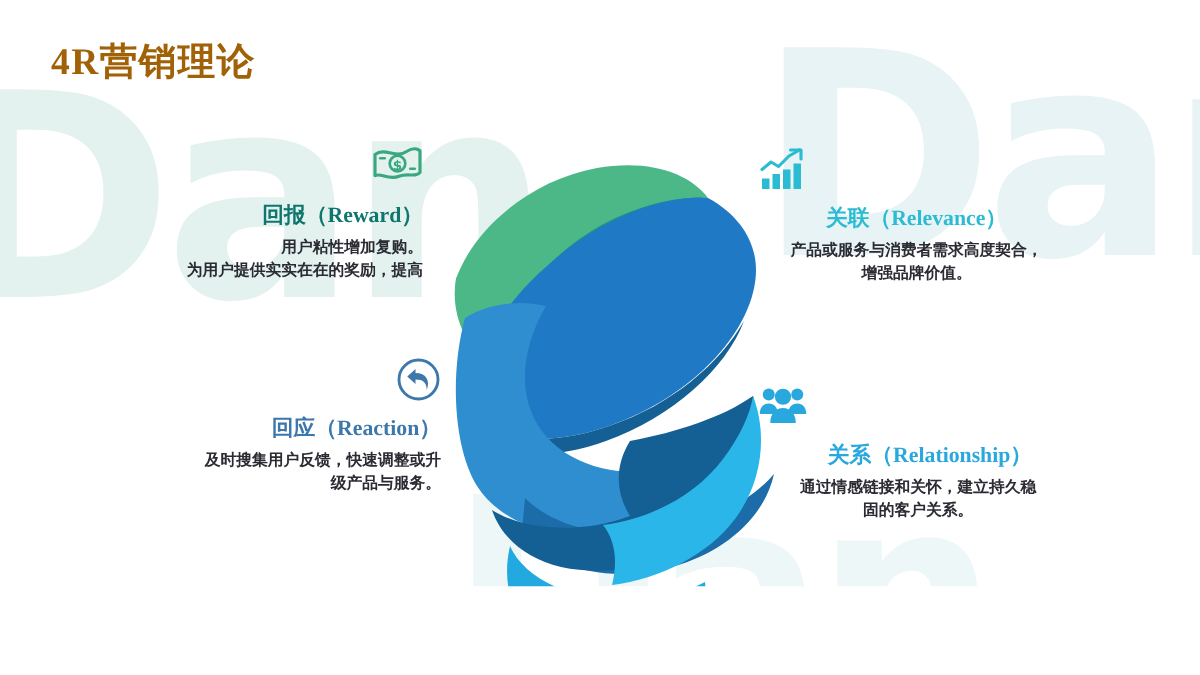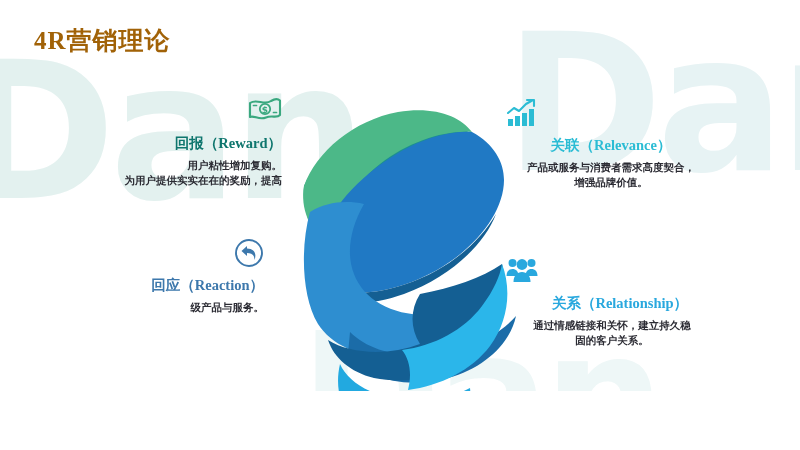--- a/index.html
+++ b/index.html
@@ -82,21 +82,21 @@
   }
 
   
   .block.left { text-align: right; }
   .block.left .icon { display: flex; justify-content: flex-end; }
   .block.right { text-align: center; }
   .block.right .icon { display: flex; justify-content: flex-start; }
 
   #block-reward       { left: 86px;  top: 96px;  width: 196px; }
   #block-relevance    { left: 506px; top: 98px;  width: 210px; }
-  #block-reaction     { left: 68px;  top: 238px; width: 196px; }
+  #block-reaction     { left: 98px;  top: 238px; width: 196px; }
   #block-relationship { left: 506px; top: 256px; width: 212px; }
 
   #block-reward .heading      { color: #0f766e; }
   #block-relevance .heading   { color: #2bbcd4; }
   #block-reaction .heading    { color: #3d78ac; }
   #block-relationship .heading{ color: #29a8de; margin-left: 16px; }
 </style>
 </head>
 <body>
 
@@ -232,20 +232,21 @@
   <div class="block left" id="block-reaction">
     <div class="icon">
       <svg width="30" height="30" viewBox="0 0 30 30" xmlns="http://www.w3.org/2000/svg">
         <circle cx="15" cy="15" r="13" fill="none" stroke="#3d78ac" stroke-width="1.9"></circle>
         <path d="M13,8 L7.5,13 L13,18 L13,15 C18,15 20.5,17 20.5,22
                  C23,15.5 20,10.6 13,10.6 Z" fill="#3d78ac"></path>
       </svg>
     </div>
     <div class="heading">回应（Reaction）</div>
     <div class="body">
+      <div>及时搜集用户反馈，快速调整或升</div>
       <div>级产品与服务。</div>
     </div>
   </div>
 
   <div class="block right" id="block-relationship">
     <div class="icon">
       <svg width="32" height="27" viewBox="0 0 32 27" xmlns="http://www.w3.org/2000/svg">
         <circle cx="6.5" cy="7" r="4" fill="#29a8de"></circle>
         <path d="M0.5,20 C0.5,15.4 3,13 6.5,13 C10,13 12.5,15.4 12.5,20 Z" fill="#29a8de"></path>
         <circle cx="25.5" cy="7" r="4" fill="#29a8de"></circle>

